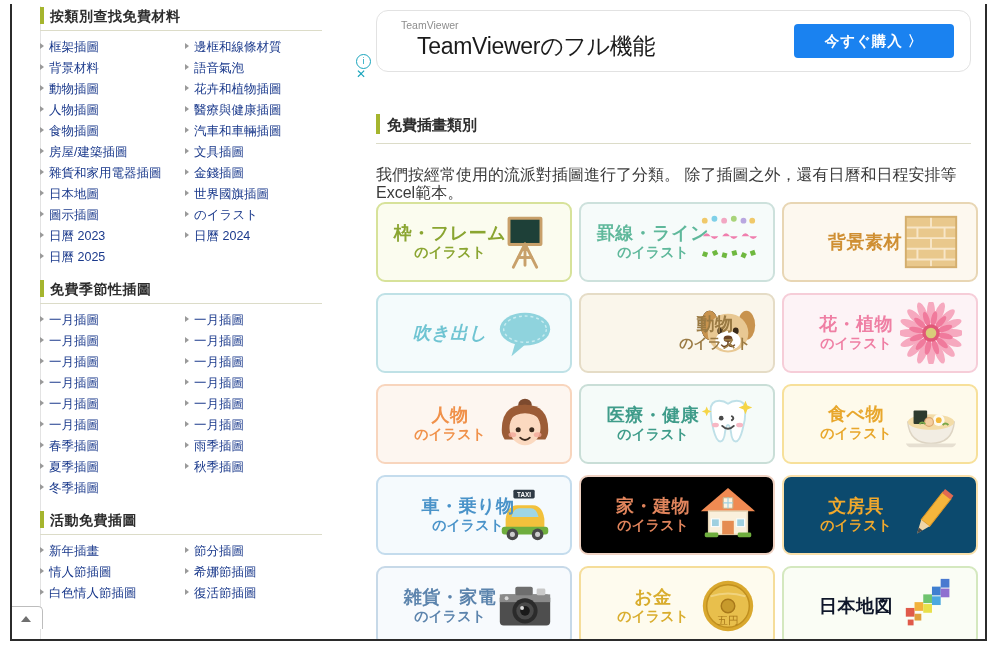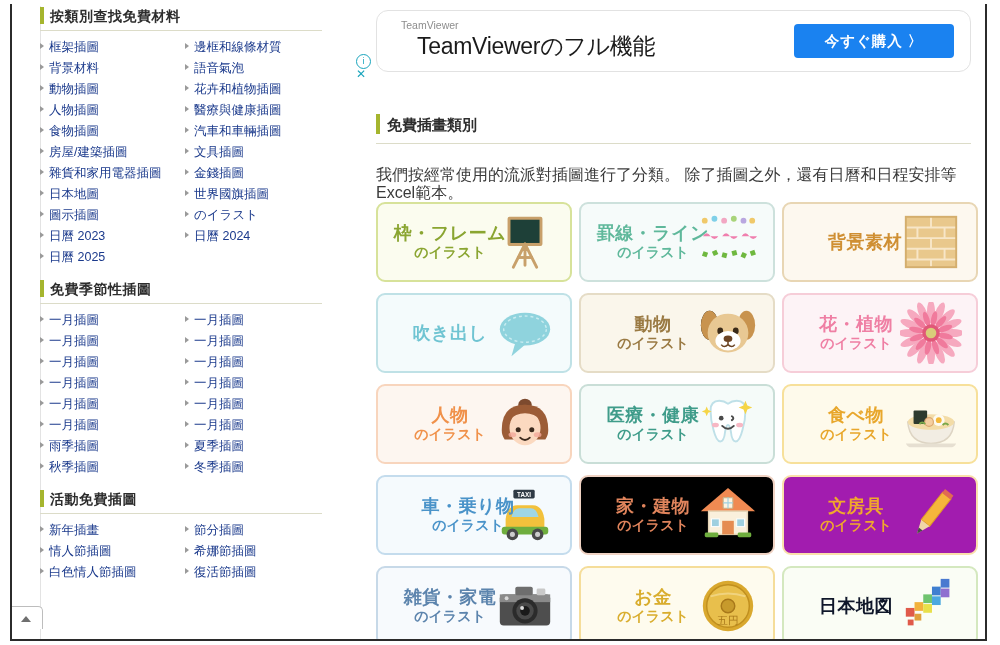--- a/index.html
+++ b/index.html
@@ -170,20 +170,21 @@
               <div class="link-item"><span class="tri"></span><span class="txt">一月插圖</span></div>
               <div class="link-item"><span class="tri"></span><span class="txt">一月插圖</span></div>
               <div class="link-item"><span class="tri"></span><span class="txt">一月插圖</span></div>
               <div class="link-item"><span class="tri"></span><span class="txt">一月插圖</span></div>
               <div class="link-item"><span class="tri"></span><span class="txt">一月插圖</span></div>
               <div class="link-item"><span class="tri"></span><span class="txt">一月插圖</span></div>
               <div class="link-item"><span class="tri"></span><span class="txt">一月插圖</span></div>
               <div class="link-item"><span class="tri"></span><span class="txt">一月插圖</span></div>
               <div class="link-item"><span class="tri"></span><span class="txt">一月插圖</span></div>
               <div class="link-item"><span class="tri"></span><span class="txt">一月插圖</span></div>
+              <div class="link-item"><span class="tri"></span><span class="txt">春季插圖</span></div>
               <div class="link-item"><span class="tri"></span><span class="txt">雨季插圖</span></div>
               <div class="link-item"><span class="tri"></span><span class="txt">夏季插圖</span></div>
               <div class="link-item"><span class="tri"></span><span class="txt">秋季插圖</span></div>
               <div class="link-item"><span class="tri"></span><span class="txt">冬季插圖</span></div>
             </div>
           </div>
           <div class="sec-wrap">
             <div class="sec-head">活動免費插圖</div>
             <div class="link-grid">
               <div class="link-item"><span class="tri"></span><span class="txt">新年插畫</span></div>
@@ -267,32 +268,32 @@
                 <rect x="6" y="6" width="52" height="52" fill="#e9c88c"></rect>
         <g stroke="#f7e6c8" stroke-width="2">
           <path d="M6 17H58M6 28H58M6 39H58M6 50H58"></path>
           <path d="M32 6V17M18 17V28M46 17V28M32 28V39M18 39V50M46 39V50M32 50V58"></path>
         </g>
         <rect x="6" y="6" width="52" height="52" fill="none" stroke="#d4ae6d" stroke-width="2"></rect>
               </svg>
             </div>
           </div>
           <div class="card" style="border-color: rgb(191, 225, 230); background: rgb(244, 251, 252);">
-            <div class="card-text" style="color: rgb(111, 196, 210);">
+            <div class="card-text" style="color: rgb(111, 196, 210); font-style: italic;">
               <div class="card-t1">吹き出し</div>
             </div>
             <div class="card-art">
               <svg viewBox="0 0 64 64" width="62" height="62">
                 <ellipse cx="32" cy="28" rx="26" ry="17" fill="#8fd3dd"></ellipse>
         <path d="M22 42 L18 56 L32 44 Z" fill="#8fd3dd"></path>
         <ellipse cx="32" cy="28" rx="22" ry="13.5" fill="none" stroke="#c9ecf0" stroke-width="1.5" stroke-dasharray="3 3"></ellipse>
               </svg>
             </div>
           </div>
-          <div class="card" style="border-color: rgb(229, 220, 198); background: rgb(250, 246, 235);">
+          <div class="card" style="border-color: rgb(229, 220, 198); background: rgb(250, 246, 235); justify-content: flex-end;">
             <div class="card-text" style="color: rgb(154, 122, 67);">
               <div class="card-t1">動物</div>
               <div class="card-t2">のイラスト</div>
             </div>
             <div class="card-art">
               <svg viewBox="0 0 64 64" width="62" height="62">
                 <ellipse cx="13" cy="24" rx="9" ry="15" fill="#c99košť"></ellipse>
         <ellipse cx="13" cy="24" rx="9" ry="15" fill="#c8934e"></ellipse>
         <ellipse cx="51" cy="24" rx="9" ry="15" fill="#c8934e"></ellipse>
         <ellipse cx="32" cy="32" rx="21" ry="20" fill="#e8c893"></ellipse>
@@ -381,21 +382,21 @@
         <ellipse cx="19" cy="33" rx="3.6" ry="2.4" fill="#f7b7c4"></ellipse>
         <ellipse cx="44" cy="33" rx="3.6" ry="2.4" fill="#f7b7c4"></ellipse>
         <g fill="#f5d547">
                   <path d="M50 8 l2 5 5 2 -5 2 -2 5 -2-5 -5-2 5-2Z"></path>
                   <path d="M10 14 l1.5 3.5 3.5 1.5 -3.5 1.5 -1.5 3.5 -1.5-3.5 -3.5-1.5 3.5-1.5Z"></path>
                 </g>
               </svg>
             </div>
           </div>
           <div class="card" style="border-color: rgb(247, 224, 154); background: rgb(254, 250, 235);">
-            <div class="card-text" style="color: rgb(232, 167, 44);">
+            <div class="card-text" style="color: rgb(232, 167, 44); font-family: Liberation Mono, monospace;">
               <div class="card-t1">食べ物</div>
               <div class="card-t2">のイラスト</div>
             </div>
             <div class="card-art">
               <svg viewBox="0 0 64 64" width="62" height="62">
                 <path d="M8 30 h48 q-2 22 -24 22 q-22 0 -24-22Z" fill="#f2ede3" stroke="#ddd4c3" stroke-width="1.5"></path>
         <ellipse cx="32" cy="30" rx="24" ry="8" fill="#f3dca7"></ellipse>
         <rect x="14" y="18" width="14" height="14" rx="1" fill="#2e3b2f"></rect>
         <circle cx="40" cy="28" r="6" fill="#fdfaf0"></circle>
                 <circle cx="40" cy="28" r="3" fill="#f4b93a"></circle>
@@ -441,21 +442,21 @@
         <rect x="26" y="38" width="12" height="14" fill="#e58c52"></rect>
         <g fill="#9fd0e0" stroke="#fff" stroke-width="1">
                   <rect x="15" y="36" width="8" height="8"></rect>
                   <rect x="41" y="36" width="8" height="8"></rect>
                 </g>
         <rect x="8" y="50" width="14" height="5" rx="1.5" fill="#6fae3e"></rect>
         <rect x="42" y="50" width="14" height="5" rx="1.5" fill="#6fae3e"></rect>
               </svg>
             </div>
           </div>
-          <div class="card" style="border-color: rgb(250, 224, 171); background: #a21caf;">
+          <div class="card" style="border-color: rgb(250, 224, 171); background: #0c4a6e;">
             <div class="card-text" style="color: rgb(240, 168, 44);">
               <div class="card-t1">文房具</div>
               <div class="card-t2">のイラスト</div>
             </div>
             <div class="card-art">
               <svg viewBox="0 0 64 64" width="62" height="62">
                 <g transform="rotate(38 32 32)">
         <rect x="27" y="6" width="11" height="36" fill="#f5b63c"></rect>
         <rect x="27" y="6" width="11" height="36" fill="none" stroke="#e09a28" stroke-width="1"></rect>
         <path d="M27 42 L32.5 56 L38 42Z" fill="#f0d5a8"></path>

